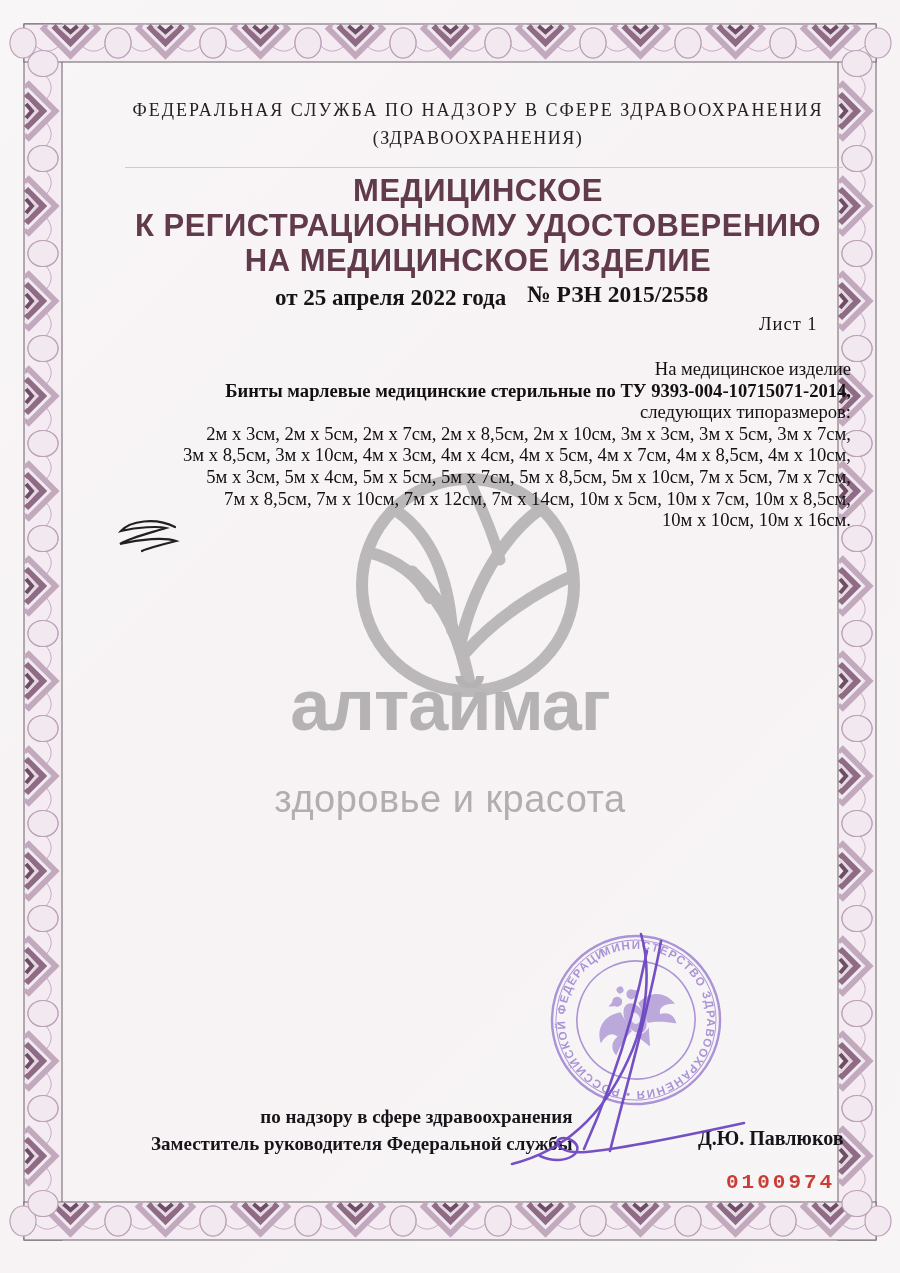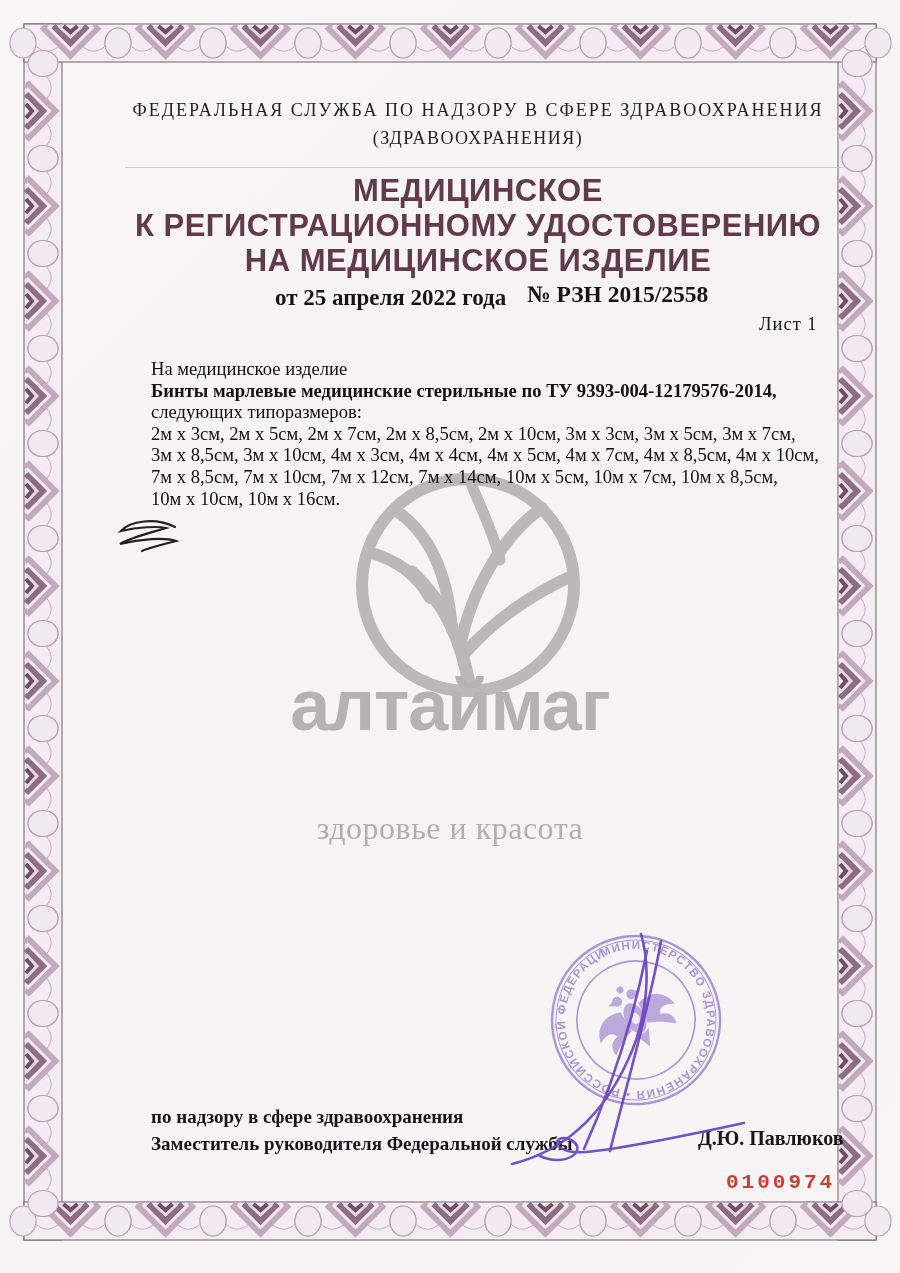--- a/index.html
+++ b/index.html
@@ -4,43 +4,43 @@
 <style>
   html,body{margin:0;padding:0;background:#ffffff;}
   .page{
     position:relative; width:900px; height:1273px; overflow:hidden;
     background:linear-gradient(135deg,#f9f6f7 0%, #f7f3f5 48%, #f8f5f6 100%);
     font-family:"Liberation Serif", serif; color:#171416;
   }
   .layer{position:absolute; left:0; top:0;}
   .z1{z-index:1;} .z2{z-index:2;} .z3{z-index:3;padding-left:28px;} .z4{z-index:4;}
 
-  .abs{position:absolute;}
+  .abs{position:absolute;text-align:right;}
   .ctr{left:0; width:900px; text-align:center;}
 
   .hdr-line{top:100px; font-size:18px; letter-spacing:2px; color:#262126; white-space:nowrap;}
   .hdr-line2{top:128px; font-size:18px; letter-spacing:1.5px; color:#262126;}
 
   .sep-line{top:167px; left:125px; width:690px; height:1px; background:#c6bec3; opacity:.8;}
 
   .title-block{top:173px; font-family:"Liberation Sans", sans-serif; font-weight:bold;
                color:#613a4c; font-size:31px; line-height:35px; letter-spacing:.5px;}
 
   .issue-date{top:285px; left:247px; font-size:23px; font-weight:bold; white-space:nowrap;}
   .issue-number{top:281px; left:499px; font-size:23.5px; font-weight:bold; white-space:nowrap;}
   .sheet{top:314px; left:731px; font-size:18.5px; font-weight:normal; letter-spacing:1px;}
 
   .body-block{top:358px; left:123px; width:700px; font-size:18.6px; line-height:21.6px; color:#121012;}
   .body-block .ln{white-space:nowrap;}
   .bold{font-weight:bold;}
 
   .wm-brand{top:664px; font-family:"Liberation Sans", sans-serif; font-weight:bold;
             font-size:72px; color:#b5b2b4; letter-spacing:-1px;}
-  .wm-tagline{top:778px; font-family:Liberation Serif, serif;
-              font-size:32px; color:#b1aeb0; letter-spacing:.5px;margin-top:32px;}
+  .wm-tagline{top:778px; font-family:Liberation Sans, sans-serif;
+              font-size:38px; color:#b1aeb0; letter-spacing:.5px;}
 
   .footer-block{top:1103px; left:123px; font-size:19px; font-weight:bold; line-height:27px; color:#17141a;}
   .signer{top:1127px; left:670px; font-size:20px; font-weight:bold; color:#17141a;}
   .serial{top:1171px; left:698px; font-family:"Liberation Mono", monospace; font-weight:bold;
           font-size:21px; letter-spacing:3px; color:#ca3d36;}
 </style>
 </head>
 <body>
 
 <div class="page">
@@ -133,24 +133,25 @@
     <div>НА МЕДИЦИНСКОЕ ИЗДЕЛИЕ</div>
   </div>
 
   <div class="abs issue-date z3">от  25 апреля 2022 года</div>
   <div class="abs issue-number z3">№  РЗН 2015/2558</div>
 
   <div class="abs sheet z3">Лист  1</div>
 
   <div class="abs body-block z3">
     <div class="ln">На медицинское изделие</div>
-    <div class="ln bold">Бинты марлевые медицинские стерильные по ТУ 9393-004-12179576-2014,</div>
+    <div class="ln bold">Бинты марлевые медицинские стерильные по ТУ 9393-004-10715071-2014,</div>
     <div class="ln">следующих типоразмеров:</div>
     <div class="ln">2м х 3см, 2м х 5см, 2м х 7см, 2м х 8,5см, 2м х 10см, 3м х 3см, 3м х 5см, 3м х 7см,</div>
     <div class="ln">3м х 8,5см, 3м х 10см, 4м х 3см, 4м х 4см, 4м х 5см, 4м х 7см, 4м х 8,5см, 4м х 10см,</div>
+    <div class="ln">5м х 3см, 5м х 4см, 5м х 5см, 5м х 7см, 5м х 8,5см, 5м х 10см, 7м х 5см, 7м х 7см,</div>
     <div class="ln">7м х 8,5см, 7м х 10см, 7м х 12см, 7м х 14см, 10м х 5см, 10м х 7см, 10м х 8,5см,</div>
     <div class="ln">10м х 10см, 10м х 16см.</div>
   </div>
 
   <div class="abs footer-block z3">
     <div>по надзору в сфере здравоохранения</div>
     <div>Заместитель руководителя Федеральной службы</div>
   </div>
   <div class="abs signer z3">Д.Ю. Павлюков</div>
 

